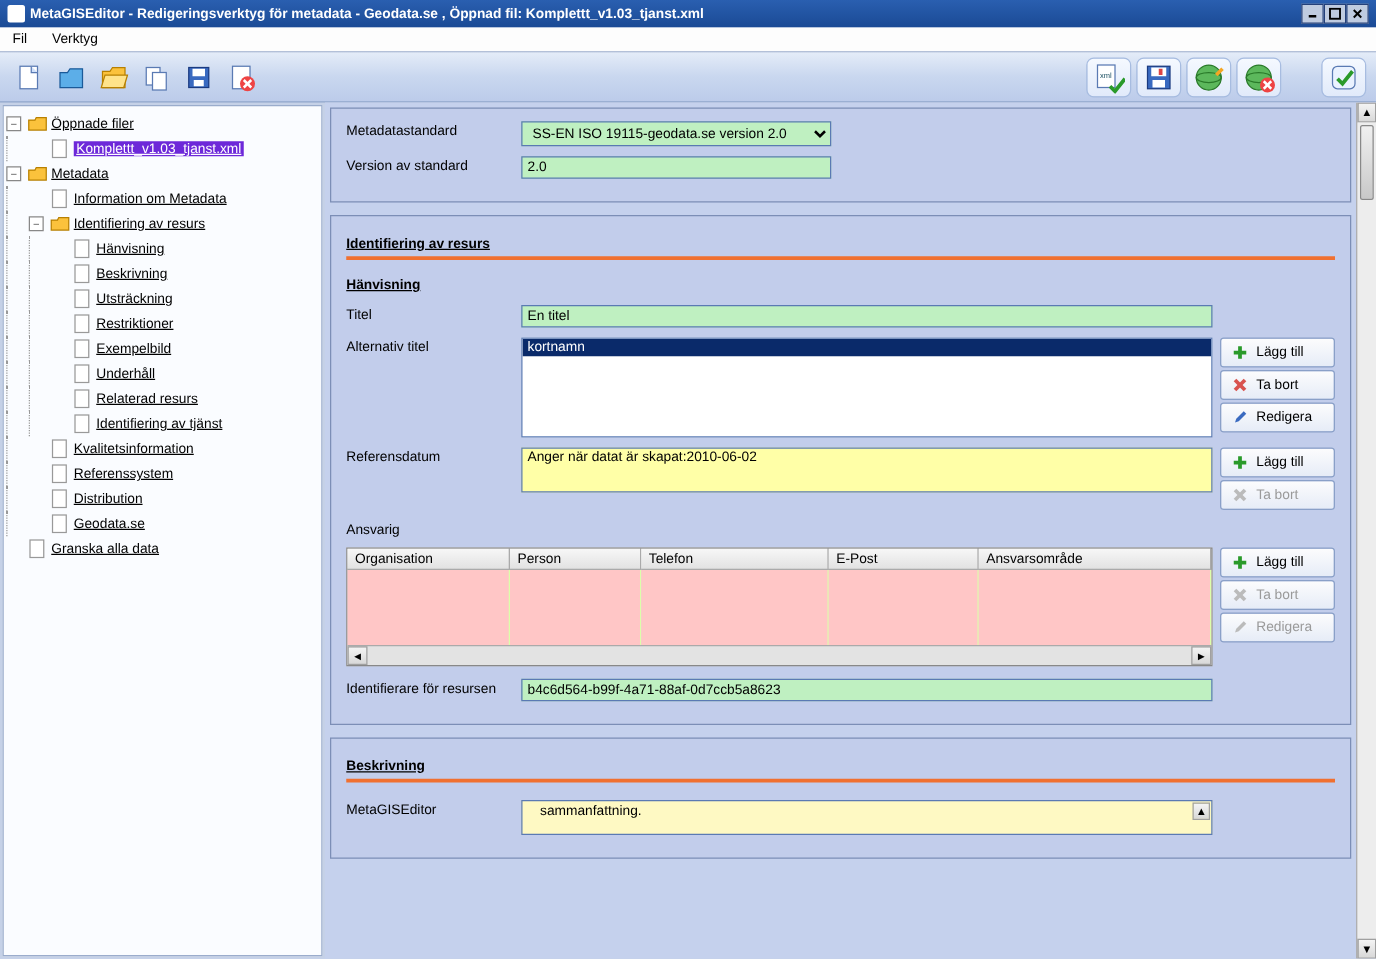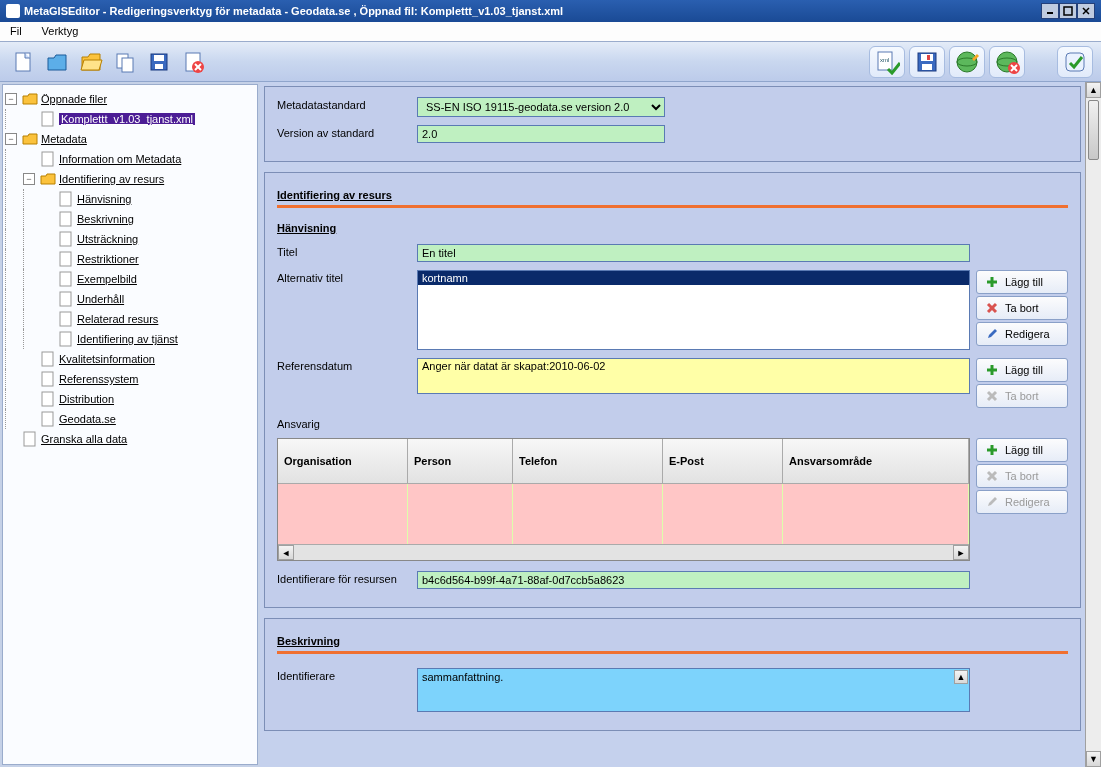--- a/index.html
+++ b/index.html
@@ -67,29 +67,29 @@
   select.combo, input.textfield {
     border:1px solid #5a7ab3; background:#bff0c1; padding:2px 4px; font:inherit; width:100%;
   }
   .textfield.readonly { background:#bff0c1; }
   .listbox {
     border:1px solid #5a7ab3; background:#fff; height:80px; overflow:auto;
   }
   .listbox .list-item { padding:1px 4px; }
   .listbox .list-item.selected { background:#0a2a6a; color:#fff; }
   .yellowbox { background:#ffffa7 !important; height:36px; }
-  .summary-area { background:#7dd3fc; height:44px; border:1px solid #5a7ab3; padding:2px 4px; position:relative; }
+  .summary-area { background:#fef9c3; height:28px; border:1px solid #5a7ab3; padding:2px 14px; position:relative; }
   .summary-area .ta-scroll-up { position:absolute; right:1px; top:1px; width:14px; height:14px;
         background:linear-gradient(#f4f4f4,#d8d8d8); border:1px solid #a0a0a0;
         font-size:9px; display:flex; align-items:center; justify-content:center; }
 
   .pink-table { border:1px solid #888; background:#d8d8d8; }
   .pink-table .thead { display:flex; }
   .pink-table .th { background:linear-gradient(#f7f7f7,#e2e2e2); border-right:1px solid #aaa;
-                    border-bottom:1px solid #aaa; padding:16px 6px;font-weight:bold; }
+                    border-bottom:1px solid #aaa; padding:2px 6px; }
   .pink-table .tbody { display:flex; height:60px; }
   .pink-table .td { background:#ffc6c6; border-right:1px solid #dfa; }
   .pink-table .h-scroll { height:16px; display:flex; background:#e3e3e3; border-top:1px solid #aaa; }
   .pink-table .hs-arrow { width:16px; background:linear-gradient(#f4f4f4,#d8d8d8);
         border:1px solid #a0a0a0; display:flex; align-items:center; justify-content:center;
         cursor:pointer; font-size:9px; }
   .pink-table .hs-track { flex:1; }
 
   .small-btn { display:flex; align-items:center; gap:6px;
     background:linear-gradient(#fcfcfd,#e6ecf7); border:1px solid #8aa0c8; border-radius:3px;
@@ -99,21 +99,21 @@
 
   
   .tree { padding:4px 2px; }
   .tree-row { display:flex; align-items:center; height:20px; white-space:nowrap; }
   .tree-toggle { width:12px; height:12px; border:1px solid #888; background:#fff;
                  display:flex; align-items:center; justify-content:center;
                  font-size:9px; line-height:1; color:#555; cursor:pointer; margin-right:2px; }
   .tree-spacer-toggle { width:14px; flex-shrink:0; }
   .tree-icon { width:16px; height:16px; margin:0 3px; display:flex; align-items:center; justify-content:center; }
   .tree-label { text-decoration:underline; color:#000; cursor:pointer; }
-  .tree-label.selected { background:#4c1d95; color:#fff; padding:0 2px; }
+  .tree-label.selected { background:#6d28d9; color:#fff; padding:0 2px; }
   .tree-indent { display:inline-block; width:18px; flex-shrink:0; }
   .tree-indent.line { border-left:1px dotted #999; height:20px; }
 
   
   .folder-open { fill:#fbc23c; stroke:#b88000; }
   .file-icon { fill:#fff; stroke:#999; }
 </style>
 </head>
 <body>
 
@@ -585,21 +585,21 @@
             <input class="textfield" value="b4c6d564-b99f-4a71-88af-0d7ccb5a8623" style="">
           </div>
           <div class="btn-col"></div>
         </div>
       </div>
 
       <div class="panel" style="margin-bottom:0;">
         <div class="panel-title">Beskrivning</div>
         <hr class="section-hr">
         <div class="form-row">
-          <div class="form-label">Identifierare</div>
+          <div class="form-label">MetaGISEditor</div>
           <div class="form-field">
             <div class="summary-area">
               <span>sammanfattning.</span>
               <div class="ta-scroll-up">▲</div>
             </div>
           </div>
           <div class="btn-col"></div>
         </div>
       </div>
 

